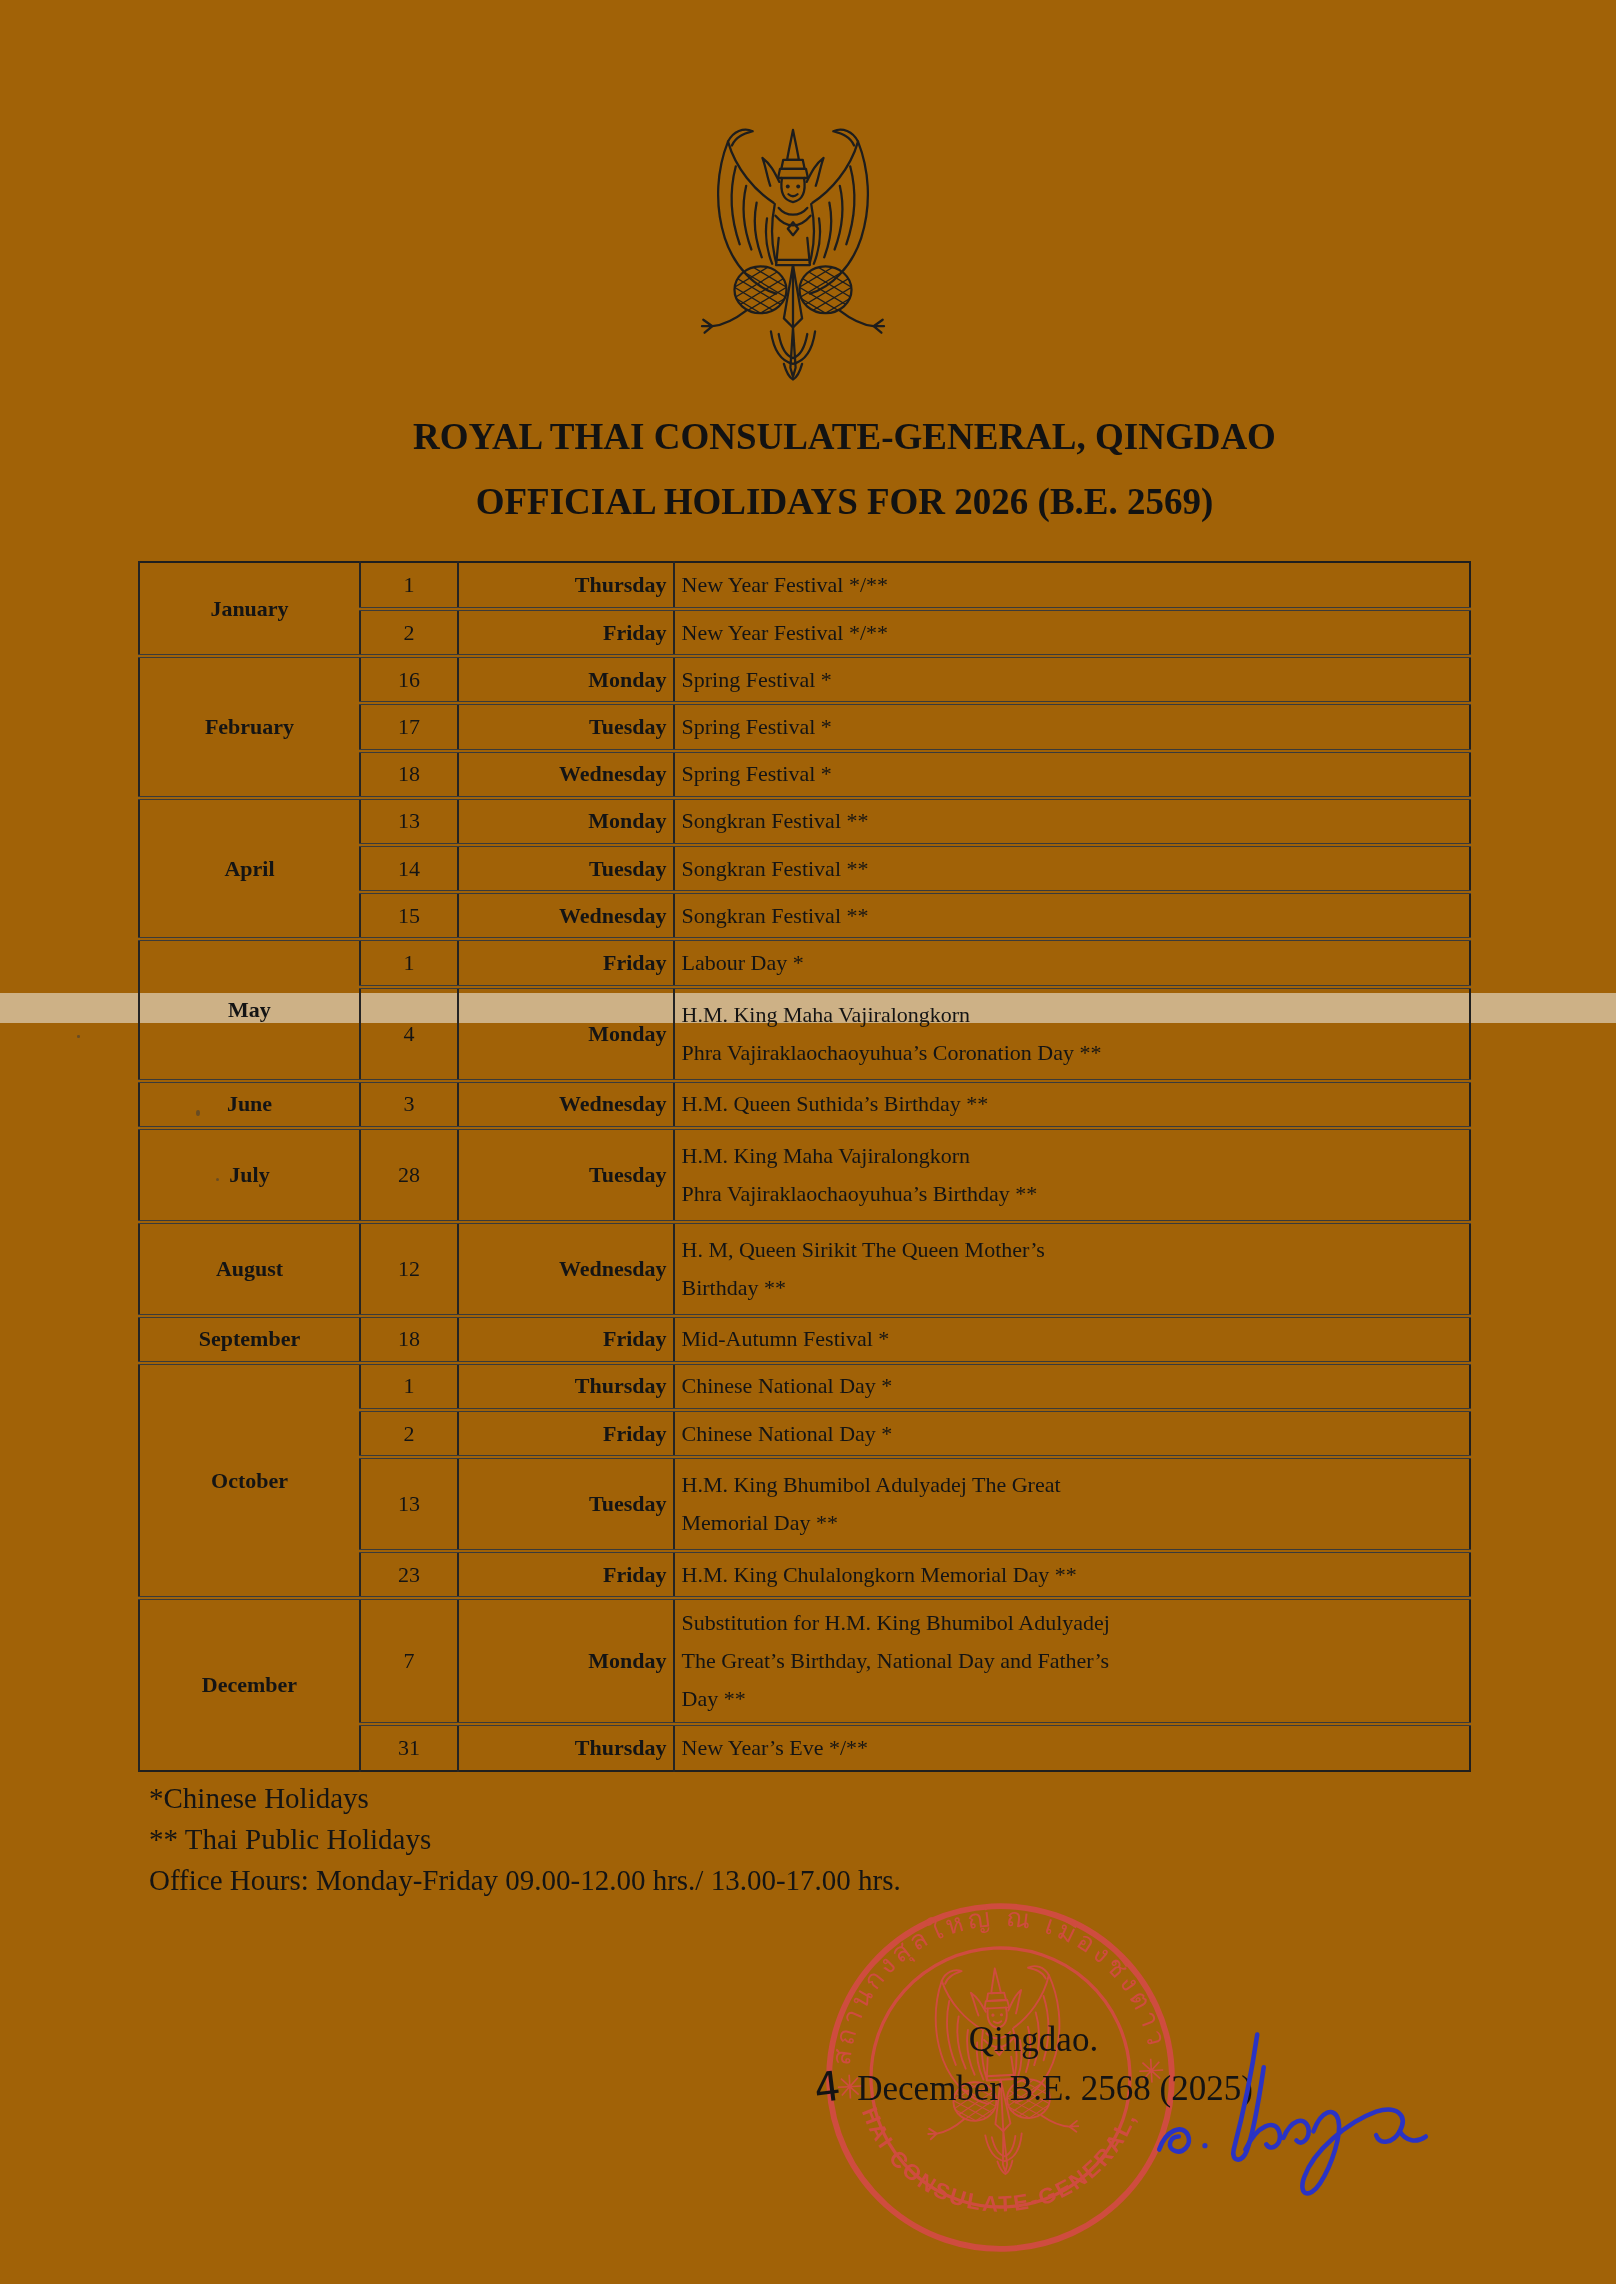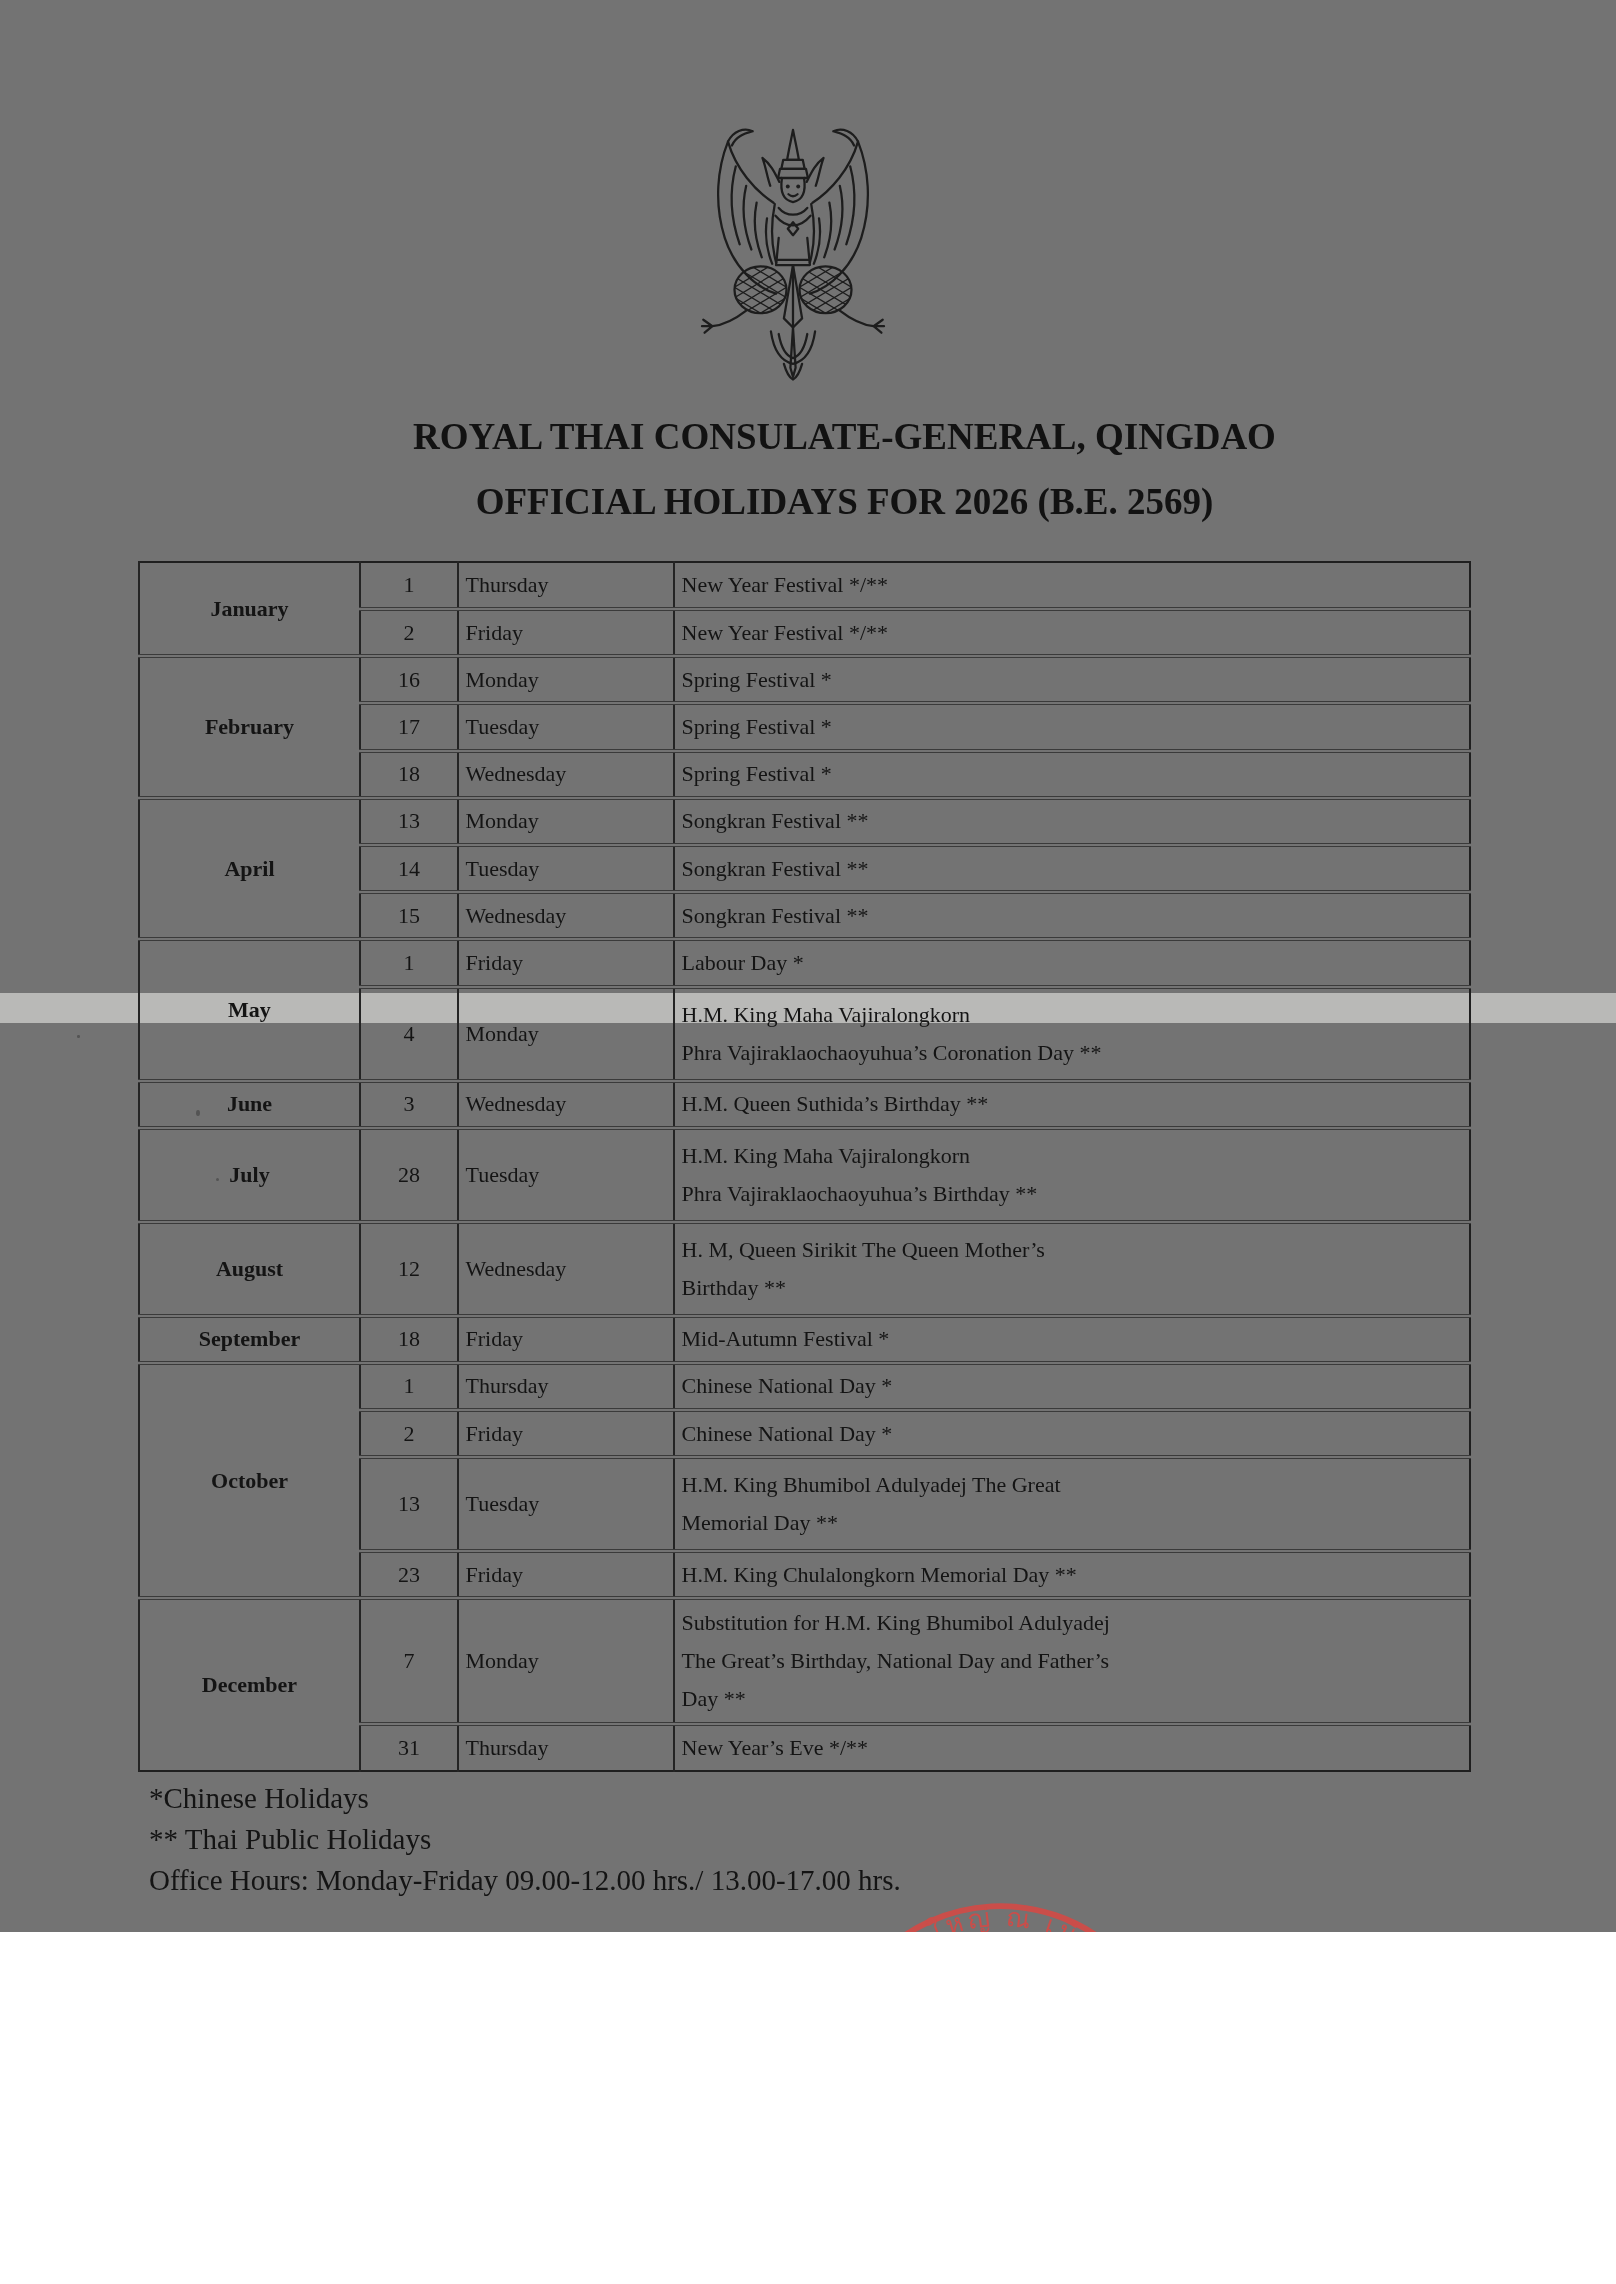--- a/index.html
+++ b/index.html
@@ -1,18 +1,18 @@
 <!DOCTYPE html>
 <html style="font-size:10.5px"><head>
 <meta charset="utf-8">
 <style>
   html,body{margin:0;padding:0;background:#ffffff;}
   .page{
-    position:relative; width:1616px; height:1932px; overflow:hidden;
-    background:#737373; color:#151515;
+    position:relative; width:1616px; height:2284px; overflow:hidden;
+    background:#a16207; color:#151515;
     font-family:"Liberation Serif", serif;
   }
   .scan-band{position:absolute; left:0; width:100%; background:#f3f2ef; opacity:.55;}
   .speck{position:absolute; background:#3a3a3a; border-radius:50%; opacity:.55;}
 
   .emblem{position:absolute; left:695px; top:126px; width:196px; height:260px; color:#1d1d1d;}
 
   .title-block{position:absolute; left:262px; top:404px; width:1165px; text-align:center;}
   .title-line{font-weight:bold; font-size:37px; line-height:65px; letter-spacing:0px; color:#121212;}
 
@@ -25,21 +25,21 @@
   table.holidays td{
     border-left:2px solid #242424;
     border-top:4.6px double #3a3a3a;
     vertical-align:middle;
     line-height:38px;
     padding:2.6px 6.5px;
   }
   table.holidays tr.first td{border-top:none;}
   td.month{font-weight:bold; text-align:center; padding:2.6px 3.9px;}
   td.date{text-align:center; padding:2.6px 1.3px;}
-  td.day{text-align:left; padding-left:11.8px;}
+  td.day{text-align:right; padding-left:11.8px;font-weight:bold;}
   td.holiday{text-align:left; padding-left:14.4px; padding-right:9.2px; white-space:pre-line;margin-left:20px;}
   tr.r1{height:47px;} tr.r2{height:94px;} tr.r3{height:126px;}
 
   .notes{position:absolute; left:149px; top:1778px; font-size:29px; line-height:41px; color:#141414;}
   .notes div{white-space:nowrap;}
 
   .stamp{position:absolute; left:820px; top:1897px; width:361px; height:361px;
          transform:rotate(-3deg); opacity:.9;}
 
   .signoff{position:absolute; left:772px; top:2016px; width:523px; text-align:center;

